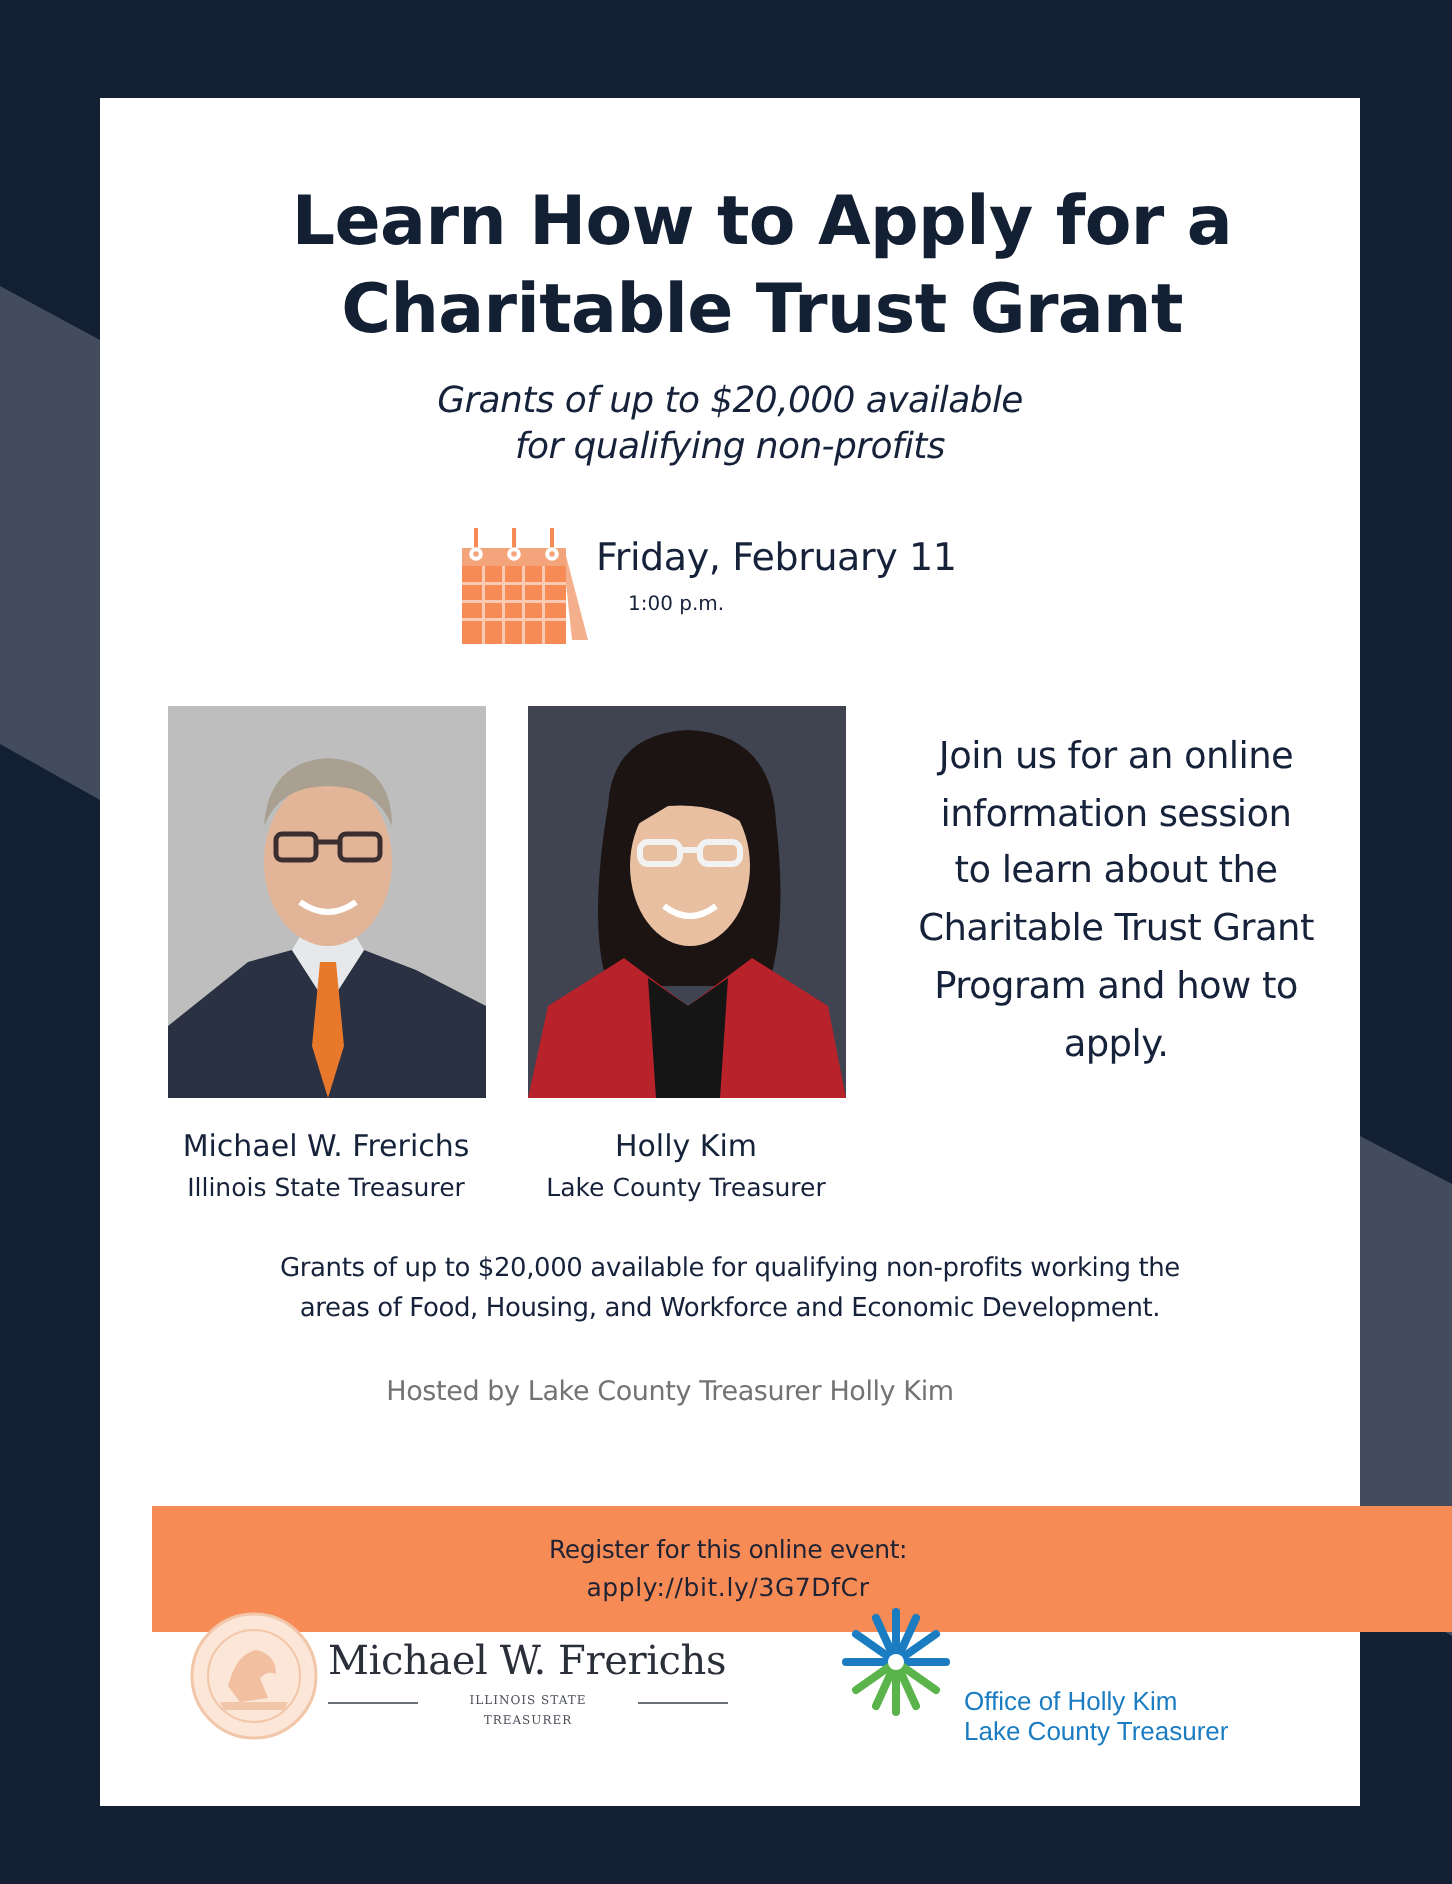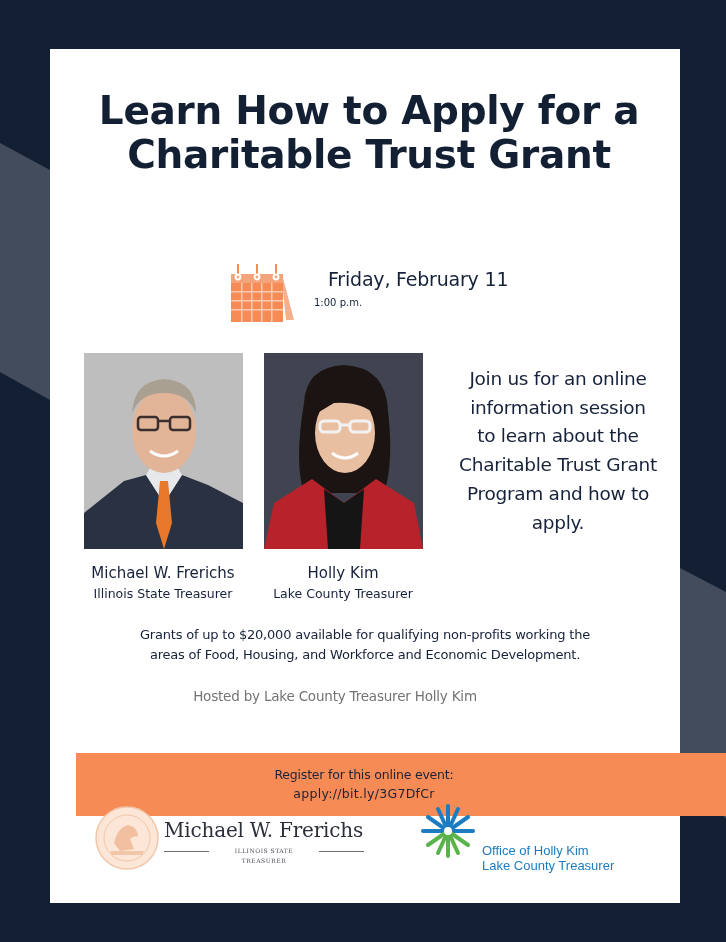--- a/index.html
+++ b/index.html
@@ -8,33 +8,33 @@
     background: #131f33;
     font-family: "DejaVu Sans", "Liberation Sans", sans-serif;
     color: #16213a;
   }
   .bg-stripes { position: absolute; left: 0; top: 0; width: 726px; height: 942px; }
   .card {
     position: absolute; left: 50px; top: 49px; width: 630px; height: 854px;
     background: #ffffff;
   }
   .title {
-    position: absolute; left: 4px; top: 40px; width: 630px; text-align: center;
+    position: absolute; left: 16px; top: 40px; width: 630px; text-align: center;
     font-family: "DejaVu Sans", sans-serif; font-weight: bold;
-    font-size: 39px; line-height: 44px; letter-spacing: -0.3px; color: #131f33;
+    font-size: 34px; line-height: 44px; letter-spacing: -0.3px; color: #131f33;
   }
   .subtitle {
     position: absolute; left: 0; top: 140px; width: 630px; text-align: center;
     font-family: "DejaVu Sans", sans-serif; font-style: italic;
     font-size: 18px; line-height: 23px; color: #16213a; letter-spacing: -0.3px;
   }
   .date-row { position: absolute; left: 178px; top: 213px; height: 64px; }
   .cal { position: absolute; left: 0; top: 0; width: 66px; height: 62px; }
   .date-main {
-    position: absolute; left: 100px; top: 6px; white-space: nowrap;
+    position: absolute; left: 70px; top: 6px; white-space: nowrap;
     font-size: 19px; color: #16213a; letter-spacing: -0.2px;
   }
   .date-time {
     position: absolute; left: 86px; top: 35px; white-space: nowrap;
     font-size: 10px; color: #16213a;
   }
   .photo { position: absolute; top: 304px; width: 159px; height: 196px; overflow: hidden; }
   .photo svg { display: block; }
   .photo.p1 { left: 34px; }
   .photo.p2 { left: 214px; }
@@ -102,20 +102,24 @@
   <polygon points="680,568 726,592 726,818 680,790" fill="#434c5c"></polygon>
 </svg>
 
 <div class="card">
 
   <div class="title">
     <div>Learn How to Apply for a</div>
     <div>Charitable Trust Grant</div>
   </div>
 
+  <div class="subtitle">
+    <div>Grants of up to $20,000 available</div>
+    <div>for qualifying non-profits</div>
+  </div>
 
   <div class="date-row">
     <svg class="cal" viewBox="0 0 66 62">
       <polygon points="54,12 66,58 58,58 54,20" fill="#f4b08c"></polygon>
       <rect x="3" y="12" width="52" height="48" fill="#f68b56"></rect>
       <rect x="3" y="12" width="52" height="9" fill="#f4a47a"></rect>
       <g fill="#ffffff" opacity="0.55">
         <rect x="3" y="29" width="52" height="1.5"></rect>
         <rect x="3" y="38" width="52" height="1.5"></rect>
         <rect x="3" y="47" width="52" height="1.5"></rect>

